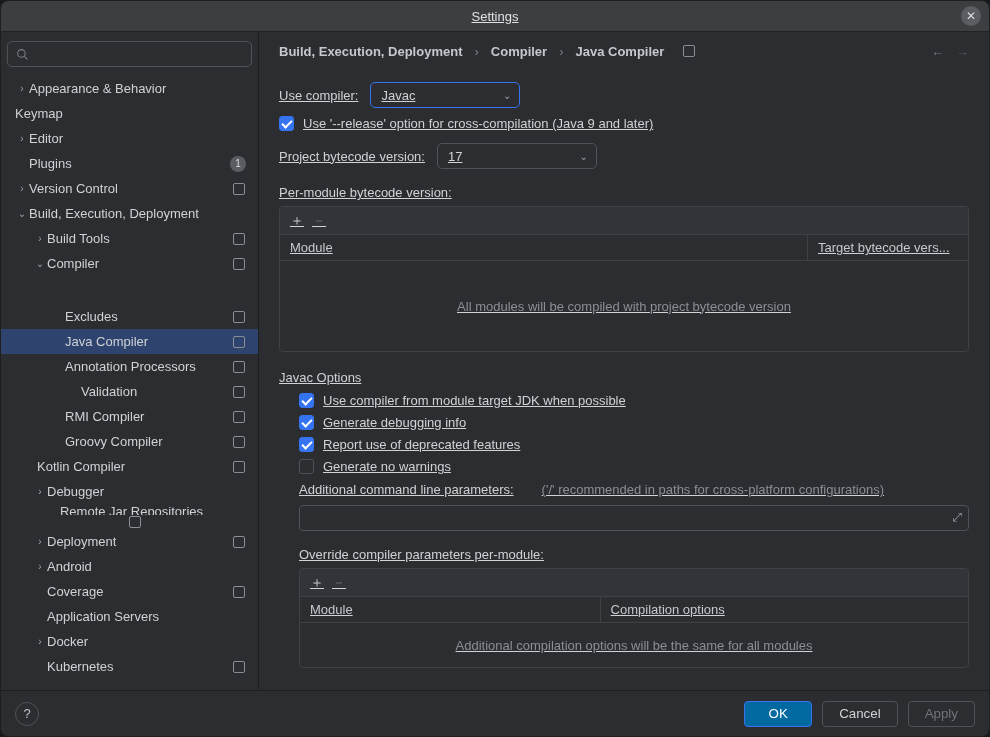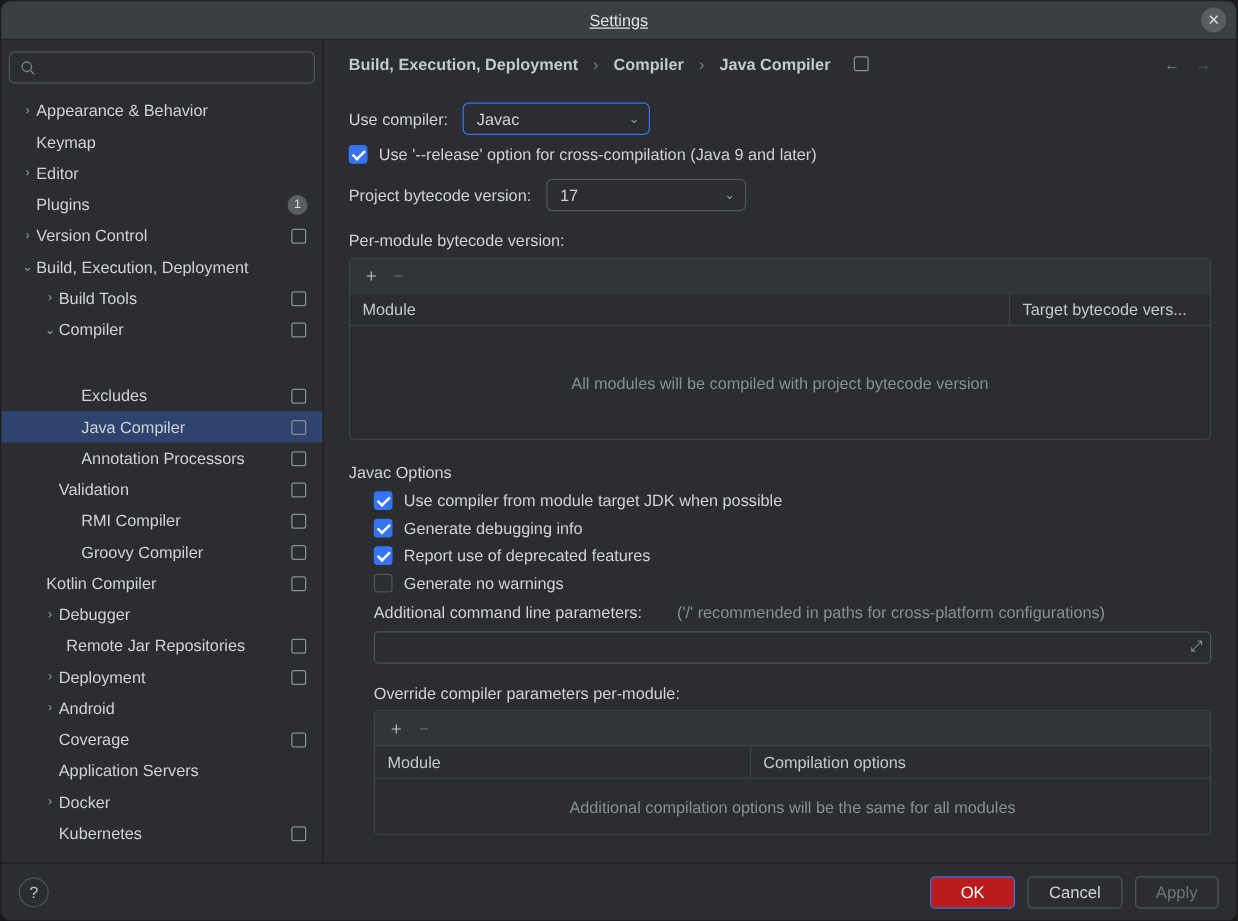--- a/index.html
+++ b/index.html
@@ -41,21 +41,21 @@
   .twist{width:14px;display:inline-flex;justify-content:center;color:#9aa0a6;font-size:10px;}
   .tree-label{white-space:nowrap;overflow:hidden;text-overflow:ellipsis;flex:1;}
   .badge{min-width:16px;height:16px;border-radius:8px;background:#5a5d61;color:#dcdcdc;display:inline-flex;align-items:center;justify-content:center;font-size:10px;padding:0 5px;margin-left:6px;}
   .ext-icon{width:14px;height:14px;margin-left:6px;display:inline-flex;align-items:center;justify-content:center;color:#8a8f95;}
   
   .main{flex:1;display:flex;flex-direction:column;min-width:0;}
   .crumbs{display:flex;align-items:center;gap:12px;height:38px;padding:0 20px;color:#c5c8cc;font-weight:600;}
   .crumbs .sep{color:#7a7f85;font-weight:normal;}
   .crumbs .spacer{flex:1;}
   .navbtn{color:#7a7f85;cursor:pointer;}
-  .content{flex:1;overflow-y:auto;padding:4px 20px 12px 20px;}
+  .content{flex:1;overflow-y:auto;padding:4px 20px 12px 20px;text-decoration:underline;}
   .content::-webkit-scrollbar{width:8px;}
   .content::-webkit-scrollbar-thumb{background:#4e5155;border-radius:4px;}
   .row{display:flex;align-items:center;gap:12px;margin:8px 0;}
   .label{color:var(--text);}
   .select{height:26px;border:1px solid var(--accent-border);border-radius:5px;background:var(--field-bg);color:var(--text);padding:0 28px 0 10px;position:relative;display:inline-flex;align-items:center;min-width:150px;cursor:pointer;}
   .select.plain{border-color:var(--field-border);}
   .select .chev{position:absolute;right:8px;color:#9aa0a6;font-size:10px;}
   .check{display:flex;align-items:center;gap:9px;margin:7px 0;cursor:pointer;}
   .check .box{width:15px;height:15px;border-radius:3px;border:1px solid var(--field-border);background:var(--field-bg);display:inline-flex;align-items:center;justify-content:center;}
   .check .box.checked{background:#3574f0;border-color:#3574f0;}
@@ -70,21 +70,21 @@
   .grid-body{height:90px;display:flex;align-items:center;justify-content:center;color:var(--text-dim);}
   .subhead{margin-top:18px;margin-bottom:8px;color:var(--text);}
   .indent{margin-left:20px;}
   .hint{color:var(--text-dim);}
   .textfield{height:26px;border:1px solid var(--field-border);border-radius:4px;background:var(--field-bg);position:relative;}
   .expand-icon{position:absolute;right:6px;top:4px;color:#9aa0a6;font-size:12px;cursor:pointer;}
   .footer{height:46px;border-top:1px solid #1e1f22;display:flex;align-items:center;padding:0 14px;gap:10px;}
   .footer .help{width:24px;height:24px;border:1px solid var(--button-border);border-radius:12px;display:flex;align-items:center;justify-content:center;color:#bfc3c8;cursor:pointer;}
   .footer .spacer{flex:1;}
   .btn{height:26px;padding:0 16px;border-radius:4px;border:1px solid var(--button-border);background:transparent;color:var(--text);cursor:pointer;display:inline-flex;align-items:center;justify-content:center;}
-  .btn.primary{background:#b91c1c;border-color:#3574f0;color:#fff;min-width:68px;font-weight:500;}
+  .btn.primary{background:#0369a1;border-color:#3574f0;color:#fff;min-width:68px;font-weight:500;}
   .btn.disabled{color:#6f7378;cursor:default;}
   svg{display:block;}
   .sq-icon{width:12px;height:12px;border:1px solid #8a8f95;border-radius:2px;}
 </style>
 </head>
 <body>
 
 <div class="window">
 
   <div class="titlebar">
@@ -106,21 +106,21 @@
               </svg>
           </span>
           <input placeholder="" style="">
         </div>
       </div>
       <div class="tree" id="tree">
           <div class="tree-row" style="padding-left: 14px;">
             <span class="twist">›</span>
             <span class="tree-label">Appearance &amp; Behavior</span>
           </div>
-          <div class="tree-row" style="padding-left: 14px;">
+          <div class="tree-row" style="">
             <span class="twist"></span>
             <span class="tree-label">Keymap</span>
           </div>
           <div class="tree-row" style="padding-left: 14px;">
             <span class="twist">›</span>
             <span class="tree-label">Editor</span>
           </div>
           <div class="tree-row" style="padding-left: 14px;">
             <span class="twist"></span>
             <span class="tree-label">Plugins</span>
@@ -165,21 +165,21 @@
               <span class="sq-icon"></span>
             </span>
           </div>
           <div class="tree-row" style="padding-left: 50px;">
             <span class="twist"></span>
             <span class="tree-label">Annotation Processors</span>
             <span class="ext-icon">
               <span class="sq-icon"></span>
             </span>
           </div>
-          <div class="tree-row" style="padding-left: 32px;">
+          <div class="tree-row" style="padding-left: 50px; margin-left: 16px;">
             <span class="twist"></span>
             <span class="tree-label">Validation</span>
             <span class="ext-icon">
               <span class="sq-icon"></span>
             </span>
           </div>
           <div class="tree-row" style="padding-left: 50px;">
             <span class="twist"></span>
             <span class="tree-label">RMI Compiler</span>
             <span class="ext-icon">
@@ -197,21 +197,21 @@
             <span class="twist"></span>
             <span class="tree-label">Kotlin Compiler</span>
             <span class="ext-icon">
               <span class="sq-icon"></span>
             </span>
           </div>
           <div class="tree-row" style="padding-left: 32px;">
             <span class="twist">›</span>
             <span class="tree-label">Debugger</span>
           </div>
-          <div class="tree-row" style="padding-left: 38px;">
+          <div class="tree-row" style="padding-left: 16px; flex-direction: column;">
             <span class="twist"></span>
             <span class="tree-label">Remote Jar Repositories</span>
             <span class="ext-icon">
               <span class="sq-icon"></span>
             </span>
           </div>
           <div class="tree-row" style="padding-left: 32px;">
             <span class="twist">›</span>
             <span class="tree-label">Deployment</span>
             <span class="ext-icon">

